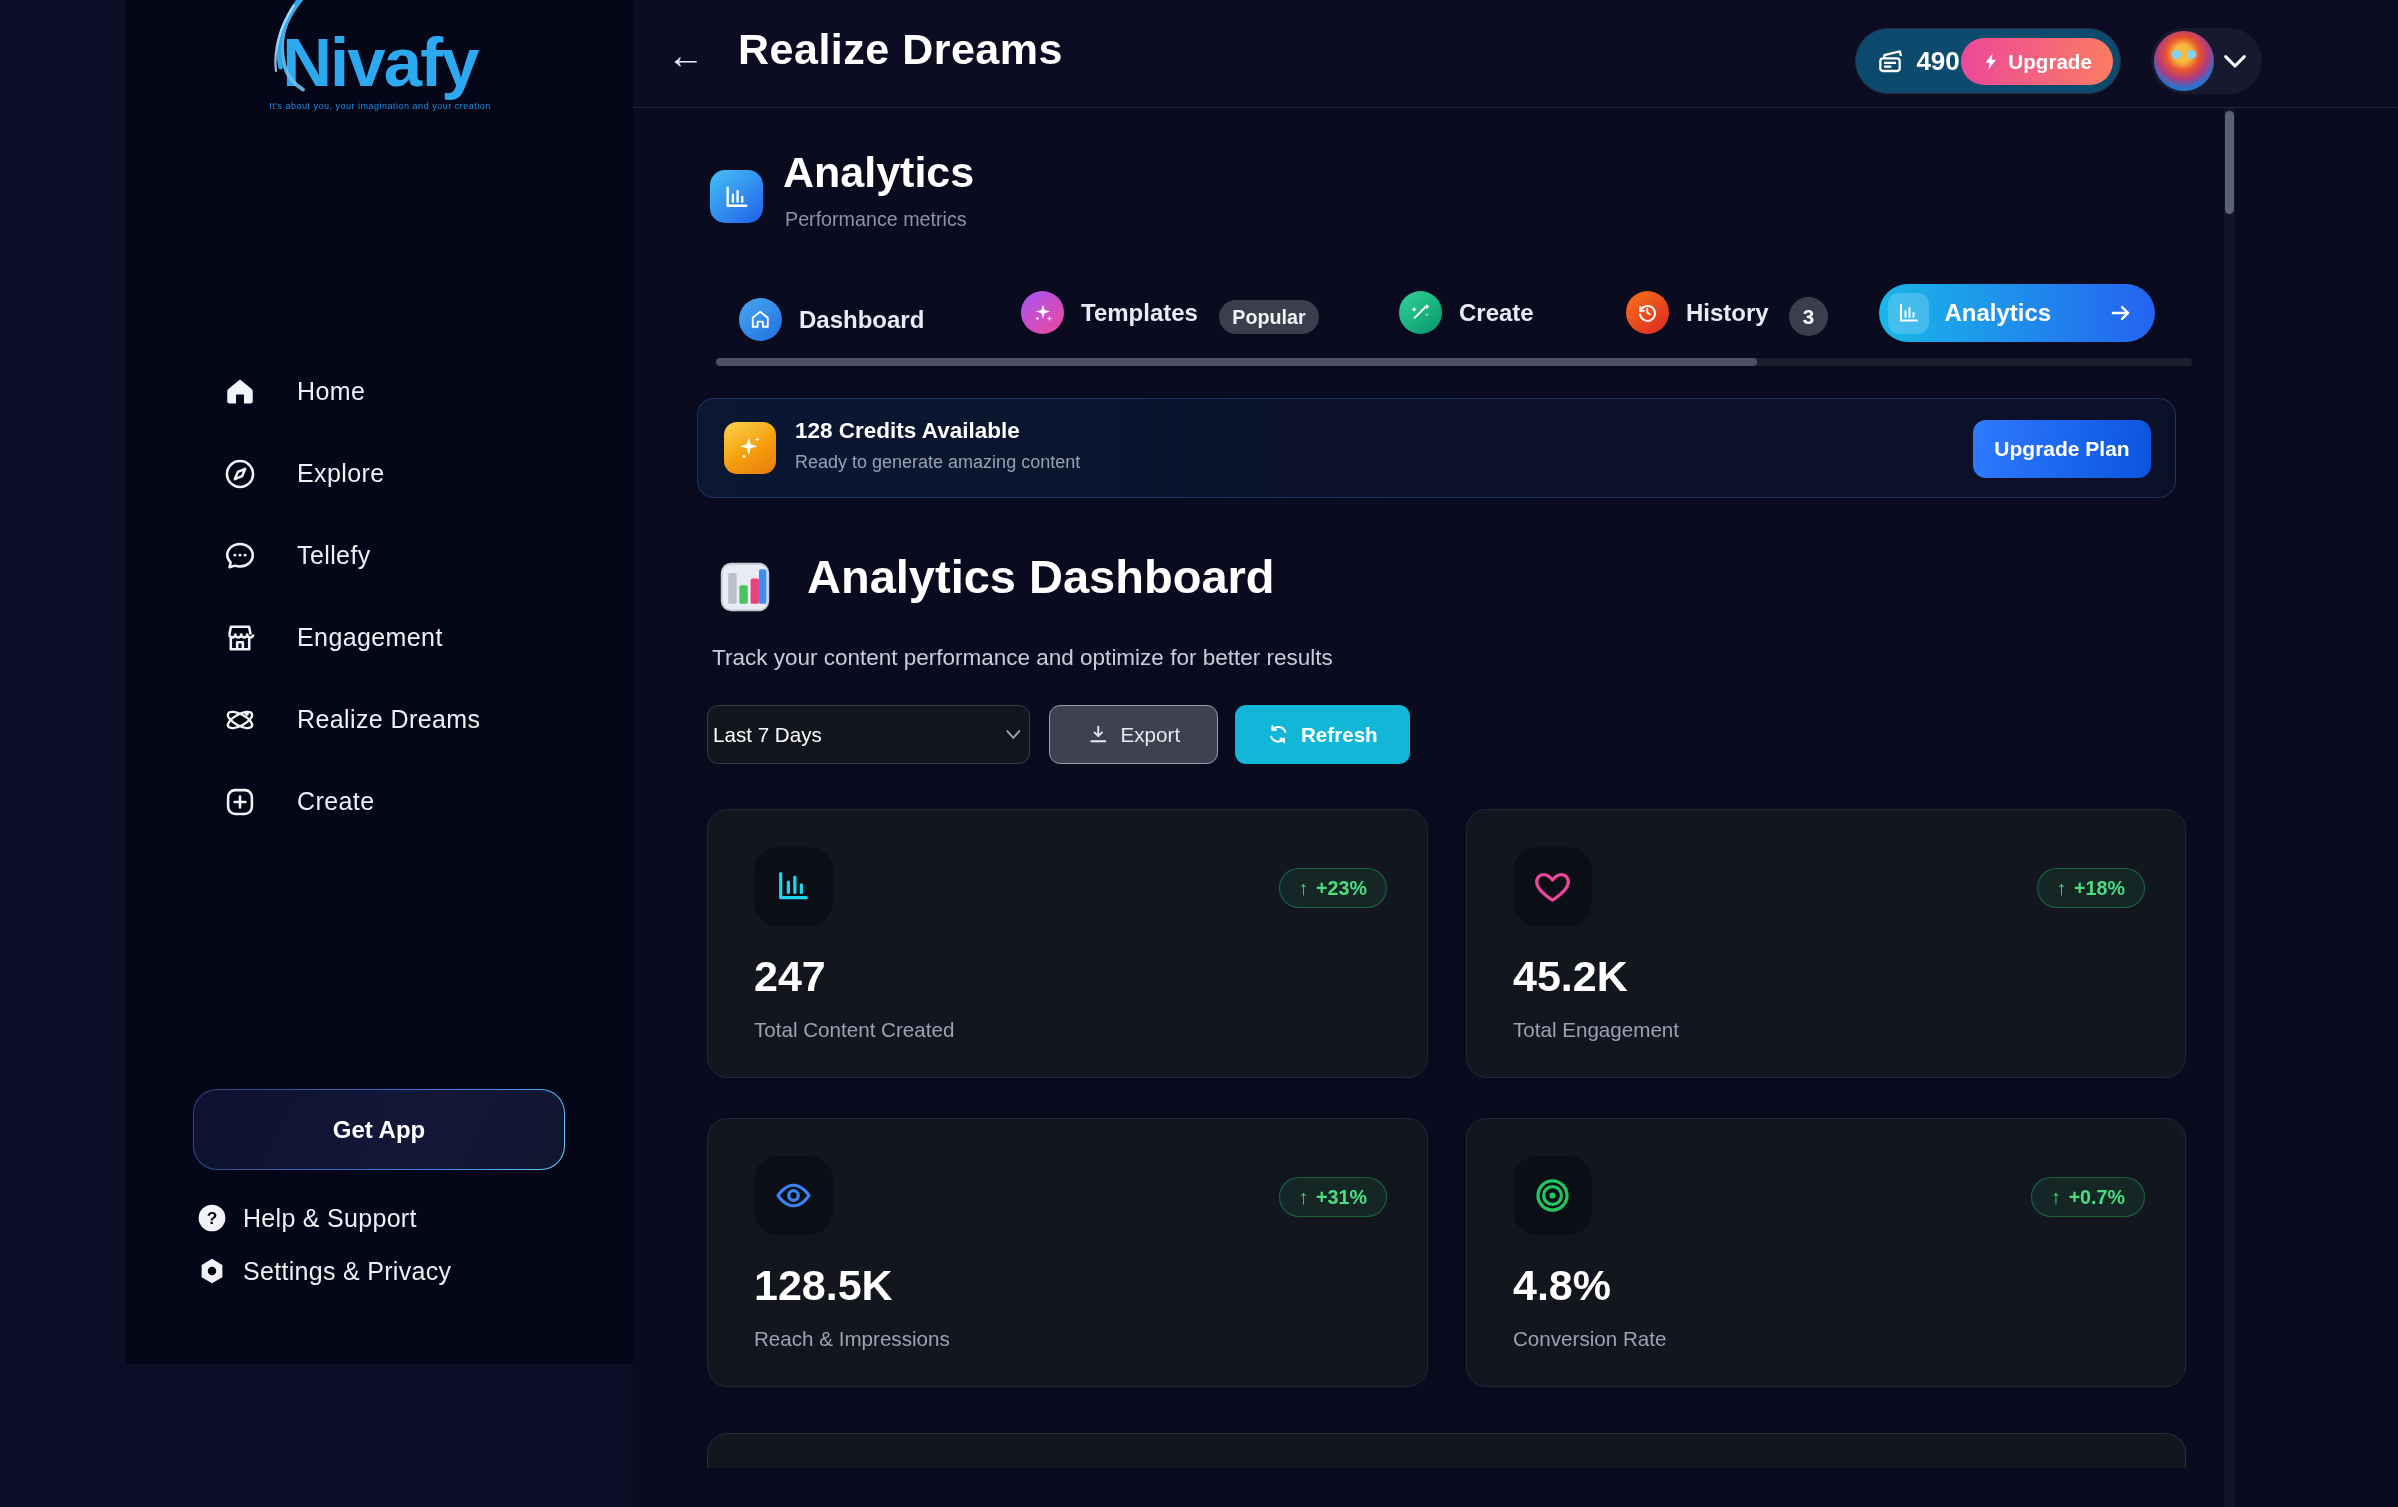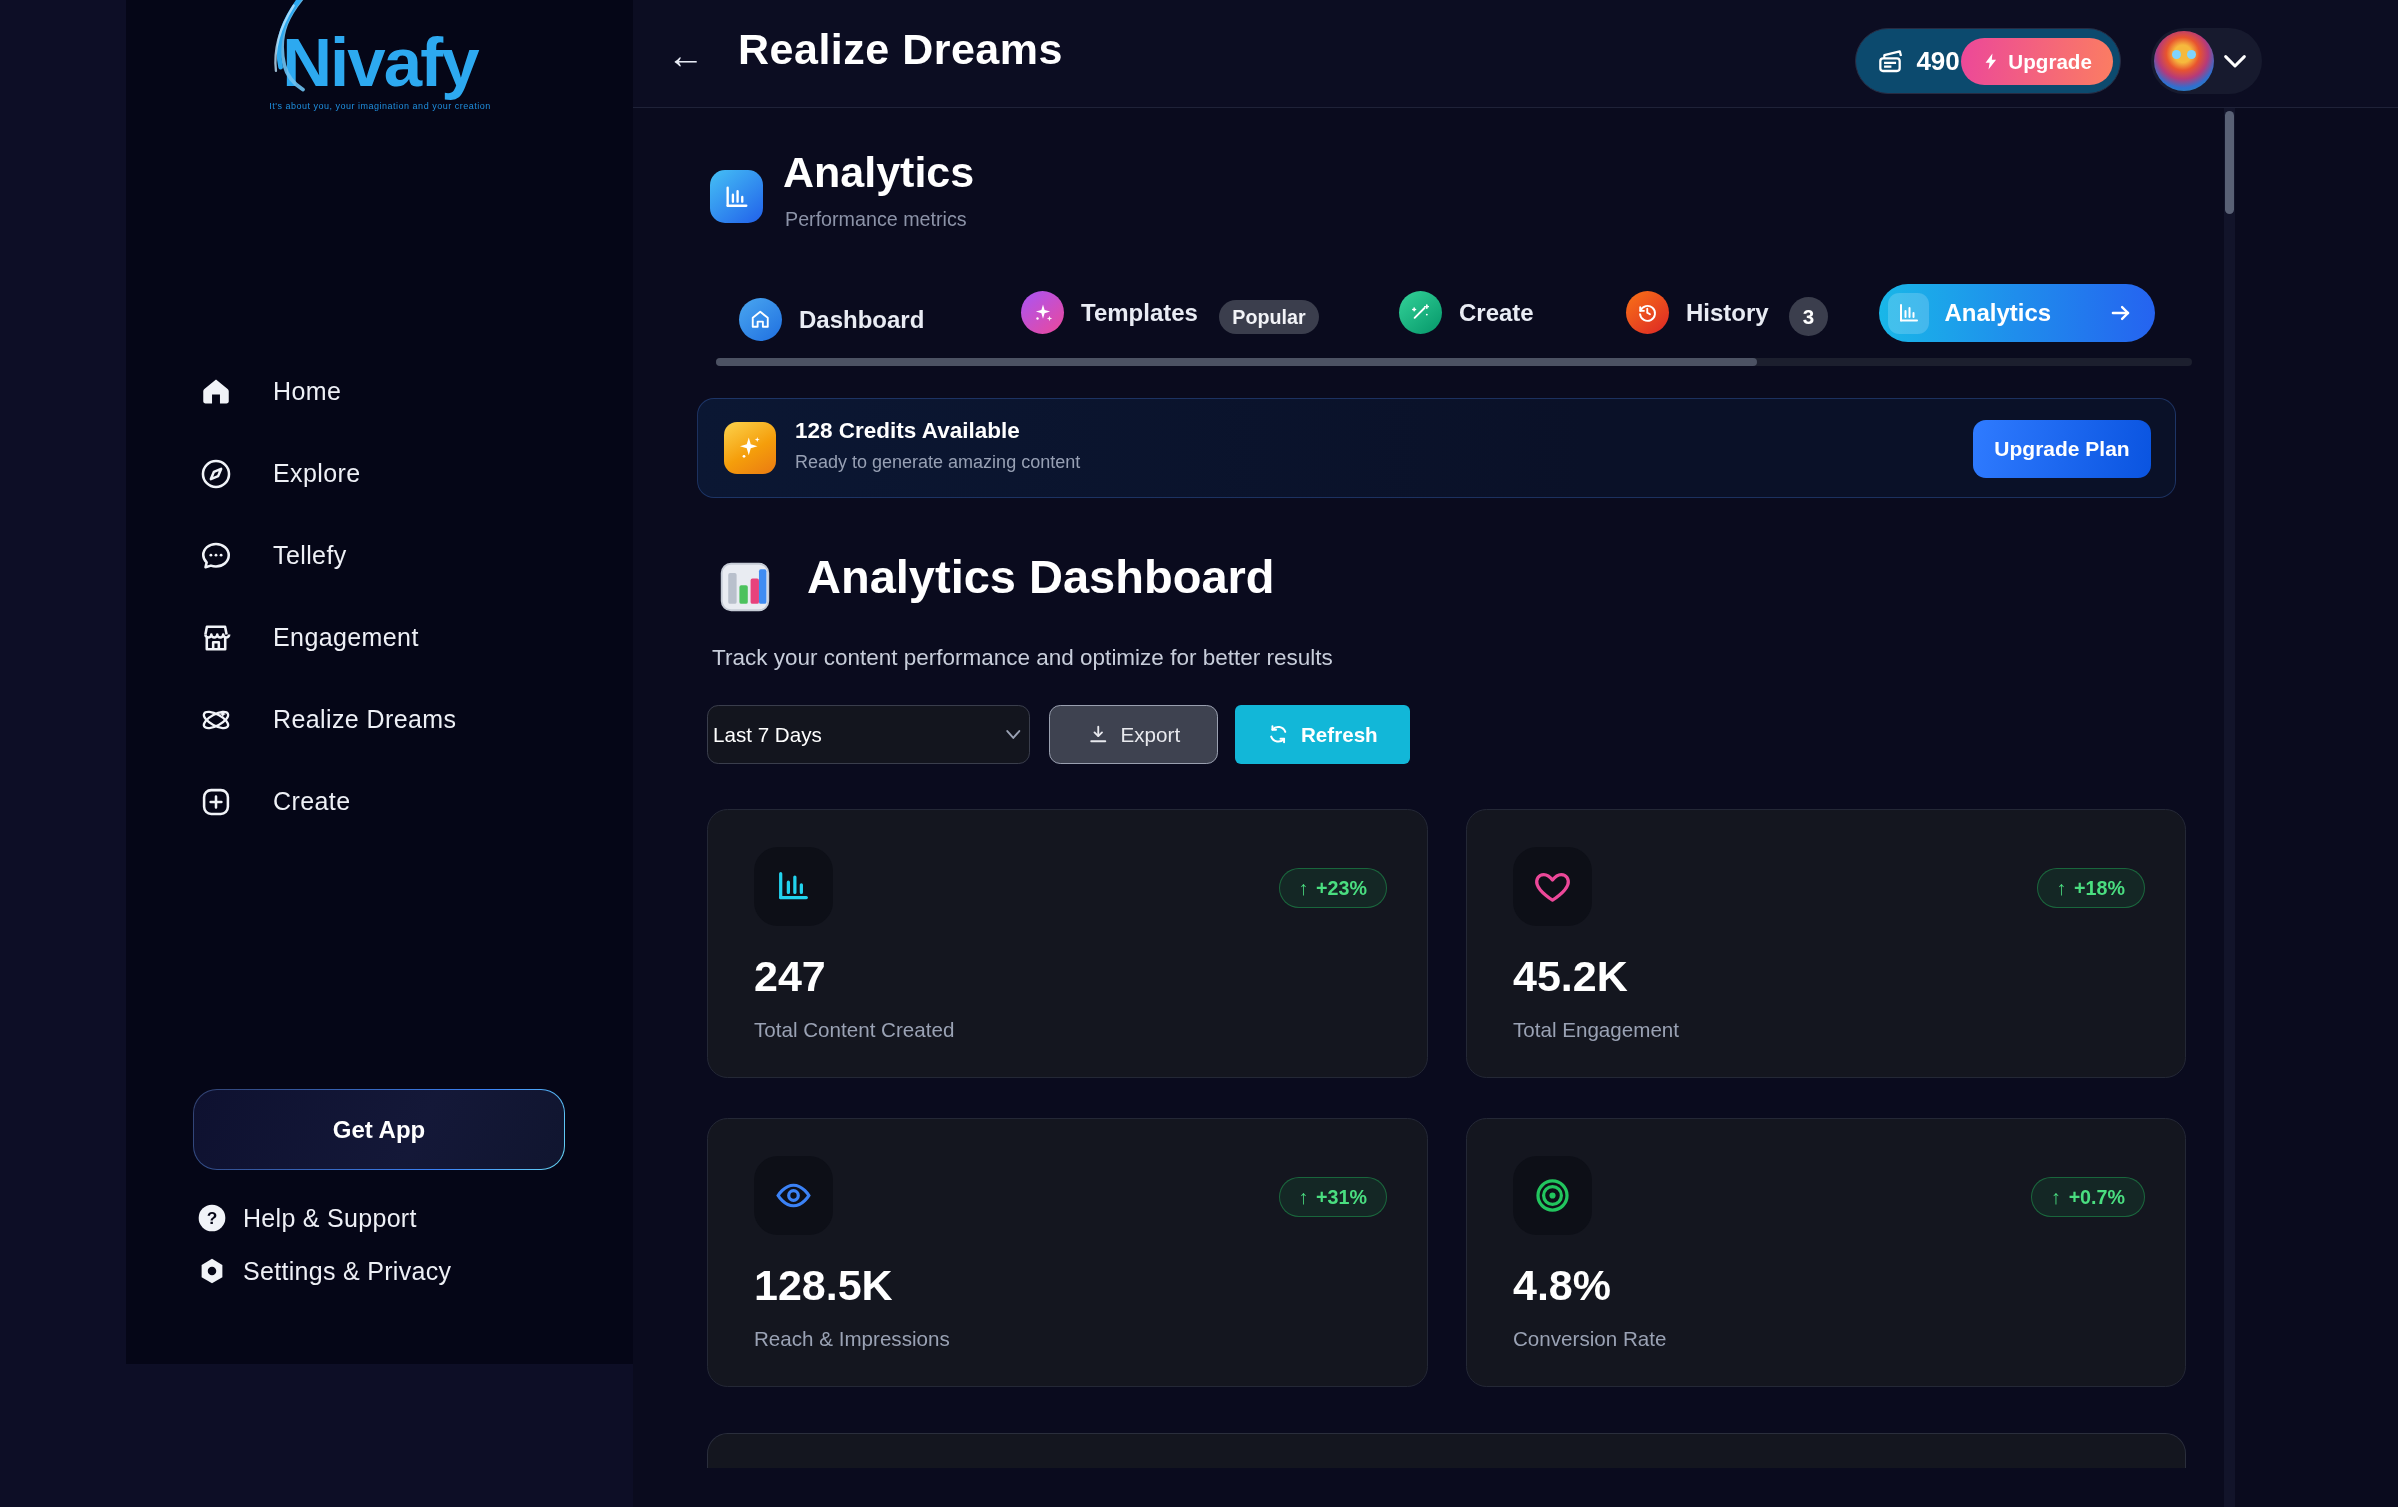--- a/index.html
+++ b/index.html
@@ -7,21 +7,21 @@
   body { font-family:"Liberation Sans","DejaVu Sans",sans-serif; -webkit-font-smoothing:antialiased; }
   .stage { position:relative; width:2399px; height:1507px; background:#0d0e26; overflow:hidden; }
 
   
   .sidebar { position:absolute; left:126px; top:0; width:508px; height:1364px; background:#050617; }
   .logo { position:absolute; left:0; right:0; top:28px; text-align:center; }
   .logo-word { position:relative; display:inline-block; font-size:69px; font-weight:800; letter-spacing:-1.9px; color:#2da9f0; line-height:1; font-style:normal; }
   .logo-swirl { position:absolute; left:-26px; top:-43px; }
   .logo-tag { margin-top:3.7px; font-size:9px; letter-spacing:0.5px; color:#1f8fdf; }
 
-  .nav { position:absolute; left:0; top:358px; width:100%; }
+  .nav { position:absolute; left:0; top:358px; width:100%;padding-left:24px; }
   .nav-item { position:relative; height:67px; margin-bottom:15px; display:flex; align-items:center; cursor:pointer; }
   .nav-item .nicon { position:absolute; left:72px; width:36px; height:36px; display:flex; align-items:center; justify-content:center; }
   .nav-item .nlabel { position:absolute; left:147px; font-size:25px; font-weight:500; color:#eef0f6; letter-spacing:0.4px; }
 
   .get-app { position:absolute; left:67px; top:1089px; width:372px; height:81px; border-radius:24px;
     background:linear-gradient(115deg,#0e1130,#141838 60%,#10152f) padding-box,
                linear-gradient(120deg,#31406e,#3b82f6 70%,#67d6f4) border-box;
     border:1.9px solid transparent; color:#ffffff; font-size:24px; font-weight:600;
     display:flex; align-items:center; justify-content:center; cursor:pointer; }
 
@@ -78,21 +78,21 @@
   
   .dash-emoji { position:absolute; left:85px; top:560px; width:54px; height:54px; }
   .dash-title { position:absolute; left:174px; top:549px; font-size:47px; font-weight:800; color:#ffffff; }
   .dash-sub { position:absolute; left:79px; top:645px; font-size:22.5px; color:#c7cdda; }
 
   
   .controls { position:absolute; left:74px; top:705px; display:flex; align-items:center; }
   .range-select { width:323px; height:59px; background:#13151e; border:0.9px solid #3a3e4c; border-radius:11.2px; display:flex; align-items:center; padding:0 5px; margin-right:19px; cursor:pointer; }
   .range-label { font-size:20.6px; color:#ffffff; flex:1; }
   .btn-export { width:169px; height:59px; background:#3e4250; border:1.4px solid #9aa0b0; border-radius:11.2px; color:#e8e9ee; font-size:20.6px; font-weight:500; display:flex; align-items:center; justify-content:center; gap:11.2px; margin-right:17px; cursor:pointer; }
-  .btn-refresh { width:175px; height:59px; background:#12b7d8; border-radius:6px; color:#ffffff; font-size:20.6px; font-weight:600; display:flex; align-items:center; justify-content:center; gap:11.2px; cursor:pointer; }
+  .btn-refresh { width:175px; height:59px; background:#12b7d8; border-radius:11px; color:#ffffff; font-size:20.6px; font-weight:600; display:flex; align-items:center; justify-content:center; gap:11.2px; cursor:pointer; }
 
   
   .card { position:absolute; height:269px; border-radius:20.6px; background:#14161f; border:0.9px solid #242836; cursor:default; }
   .card .tile { position:absolute; left:46px; top:37px; width:79px; height:79px; border-radius:24px; background:#0d0f17; display:flex; align-items:center; justify-content:center; }
   .card .chg { position:absolute; right:40px; top:58px; height:40px; padding:0 19px; border-radius:20.6px; background:rgba(34,197,94,.10); border:0.9px solid rgba(34,197,94,.40); color:#4ade80; font-size:19.7px; font-weight:600; display:flex; align-items:center; gap:7.5px; }
   .card .val { position:absolute; left:46px; top:142px; font-size:43px; font-weight:800; color:#ffffff; }
   .card .lbl { position:absolute; left:46px; top:208px; font-size:20.6px; color:#9aa2b4; }
   .c1 { left:74px;  top:809px;  width:721px; }
   .c2 { left:833px; top:809px;  width:720px; }
   .c3 { left:74px;  top:1118px; width:721px; }

